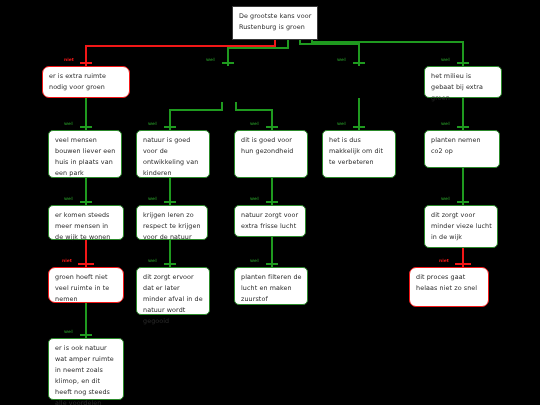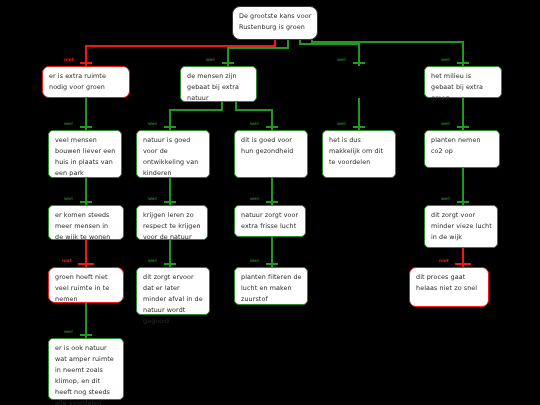--- a/index.html
+++ b/index.html
@@ -7,21 +7,21 @@
        font-family:"DejaVu Sans","Liberation Sans",sans-serif;}
   #canvas{position:relative;width:540px;height:405px;background:#000;}
   svg#edges{position:absolute;left:0;top:0;width:540px;height:405px;}
 
   .node{position:absolute;background:#fff;border:1.6px solid #2a8a2a;
         border-radius:5px;box-sizing:border-box;
         padding:4px 5px 4px 6px;
         font-size:6.4px;line-height:1.72;color:#2b2b2b;
         letter-spacing:.08px;word-wrap:break-word;}
   .node.neg{border-color:#f21717;border-radius:7px;border-width:1.7px;}
-  .node.root{border-color:#3a3a3a;border-width:1.2px;border-radius:8px;}
+  .node.root{border-color:#3a3a3a;border-width:1.2px;border-radius:0;}
 
   .elabel{position:absolute;font-size:4.4px;font-weight:bold;
           color:#1f7a1f;letter-spacing:.05px;white-space:nowrap;}
   .elabel.neg{color:#f21717;}
 </style>
 </head>
 <body>
 
 <div id="canvas">
 
@@ -139,27 +139,26 @@
   <div class="elabel neg" style="left:62px;top:258px">niet</div>
   <div class="elabel" style="left:148px;top:258px">wel</div>
   <div class="elabel" style="left:250px;top:258px">wel</div>
   <div class="elabel neg" style="left:439px;top:258px">niet</div>
 
   <div class="elabel" style="left:64px;top:329px">wel</div>
 
   <div class="node root" style="left:232px;top:6px;width:86px;height:34px">De grootste kans voor Rustenburg is groen</div>
 
   <div class="node neg" style="left:42px;top:66px;width:88px;height:32px">er is extra ruimte nodig voor groen</div>
-  <div class="node" style="left:180px;top:66px;width:77px;height:36px">de mensen zijn gebaat bij extra natuur</div>
   <div class="node" style="left:424px;top:66px;width:78px;height:32px">het milieu is gebaat bij extra groen</div>
 
   <div class="node" style="left:48px;top:130px;width:74px;height:48px">veel mensen bouwen liever een huis in plaats van een park</div>
   <div class="node" style="left:136px;top:130px;width:74px;height:48px">natuur is goed voor de ontwikkeling van kinderen</div>
   <div class="node" style="left:234px;top:130px;width:74px;height:48px">dit is goed voor hun gezondheid</div>
-  <div class="node" style="left:322px;top:130px;width:74px;height:48px">het is dus makkelijk om dit te voordelen</div>
+  <div class="node" style="left:322px;top:130px;width:74px;height:48px">het is dus makkelijk om dit te verbeteren</div>
   <div class="node" style="left:424px;top:130px;width:76px;height:38px">planten nemen co2 op</div>
 
   <div class="node" style="left:48px;top:205px;width:76px;height:35px">er komen steeds meer mensen in de wijk te wonen</div>
   <div class="node" style="left:136px;top:205px;width:72px;height:35px">krijgen leren zo respect te krijgen voor de natuur</div>
   <div class="node" style="left:234px;top:205px;width:72px;height:32px">natuur zorgt voor extra frisse lucht</div>
   <div class="node" style="left:424px;top:205px;width:74px;height:43px">dit zorgt voor minder vieze lucht in de wijk</div>
 
   <div class="node neg" style="left:48px;top:267px;width:76px;height:36px">groen hoeft niet veel ruimte in te nemen</div>
   <div class="node" style="left:136px;top:267px;width:74px;height:48px">dit zorgt ervoor dat er later minder afval in de natuur wordt gegooid</div>
   <div class="node" style="left:234px;top:267px;width:74px;height:38px">planten filteren de lucht en maken zuurstof</div>

